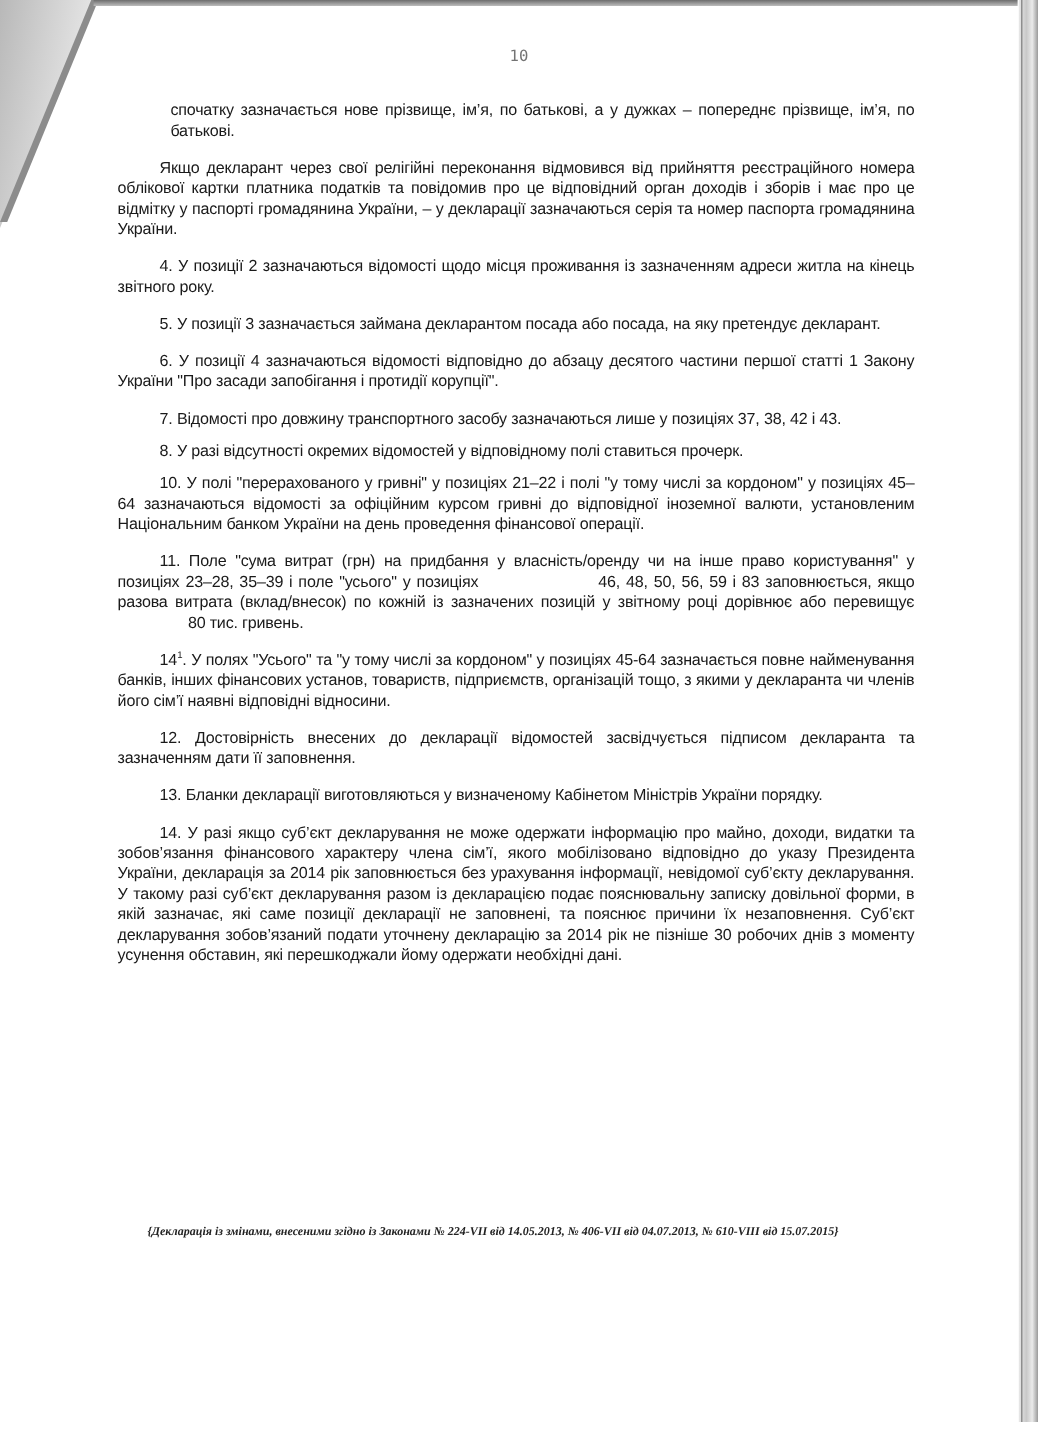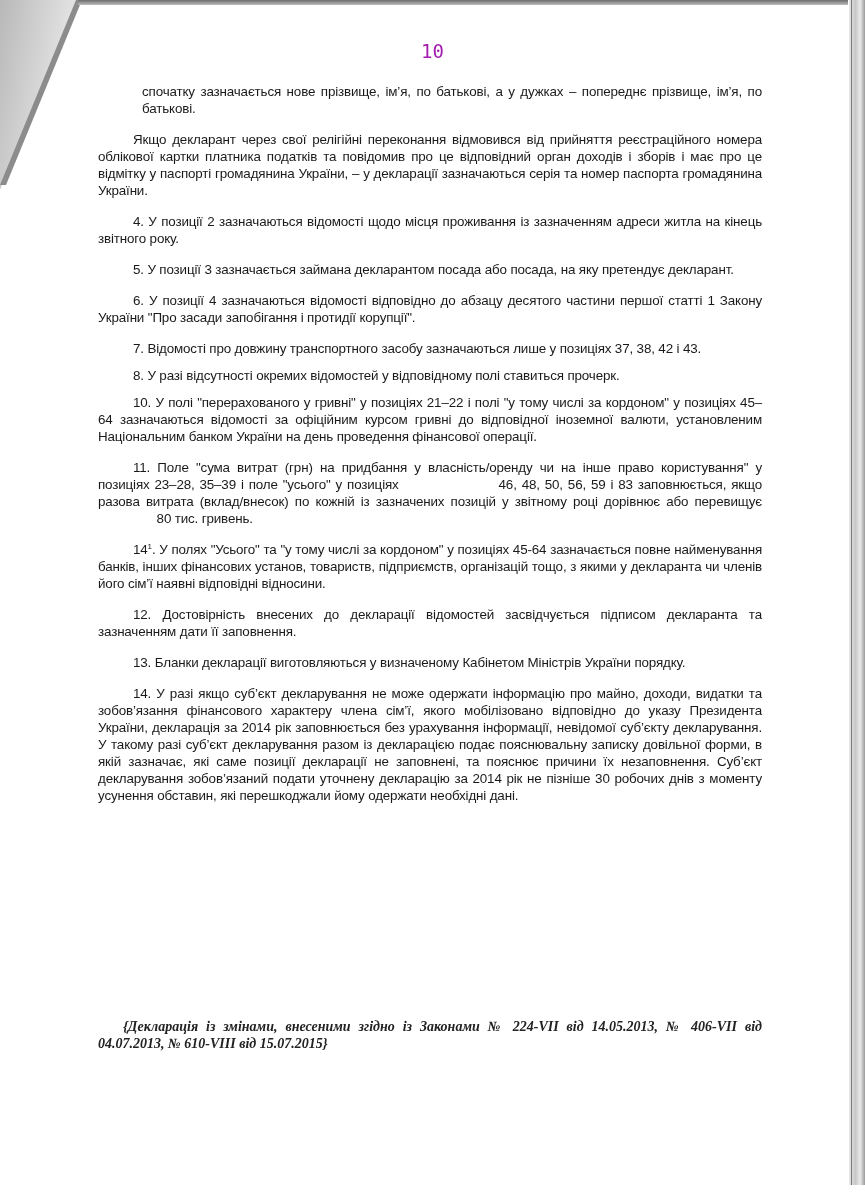--- a/index.html
+++ b/index.html
@@ -47,22 +47,22 @@
       left: 2px; top: 0;
       width: 1px; height: 100%;
       background: #7a7a7a;
     }
     .page-number {
       position: absolute;
       top: 40px;
       left: 0; right: 0;
       text-align: center;
       font-family: "DejaVu Sans Mono", monospace;
-      font-size: 19px;
-      color: #a21caf;
+      font-size: 13px;
+      color: #737373;
     }
     .content {
       position: absolute;
       left: 98px;
       top: 83px;
       width: 664px;
       font-size: 13.4px;
       line-height: 17px;
       letter-spacing: -0.15px;
     }
@@ -83,21 +83,21 @@
       line-height: 0;
     }
     .footnote {
       position: absolute;
       left: 98px;
       top: 1018px;
       width: 664px;
       font-family: "Liberation Serif", serif;
       font-style: italic;
       font-weight: bold;
-      font-size: 14px;
+      font-size: 10px;
       line-height: 17px;
       text-align: justify;
       text-indent: 25px;
       color: #222;
     }
     .gap { display: inline-block; }
   </style>
 </head>
 <body>
 

